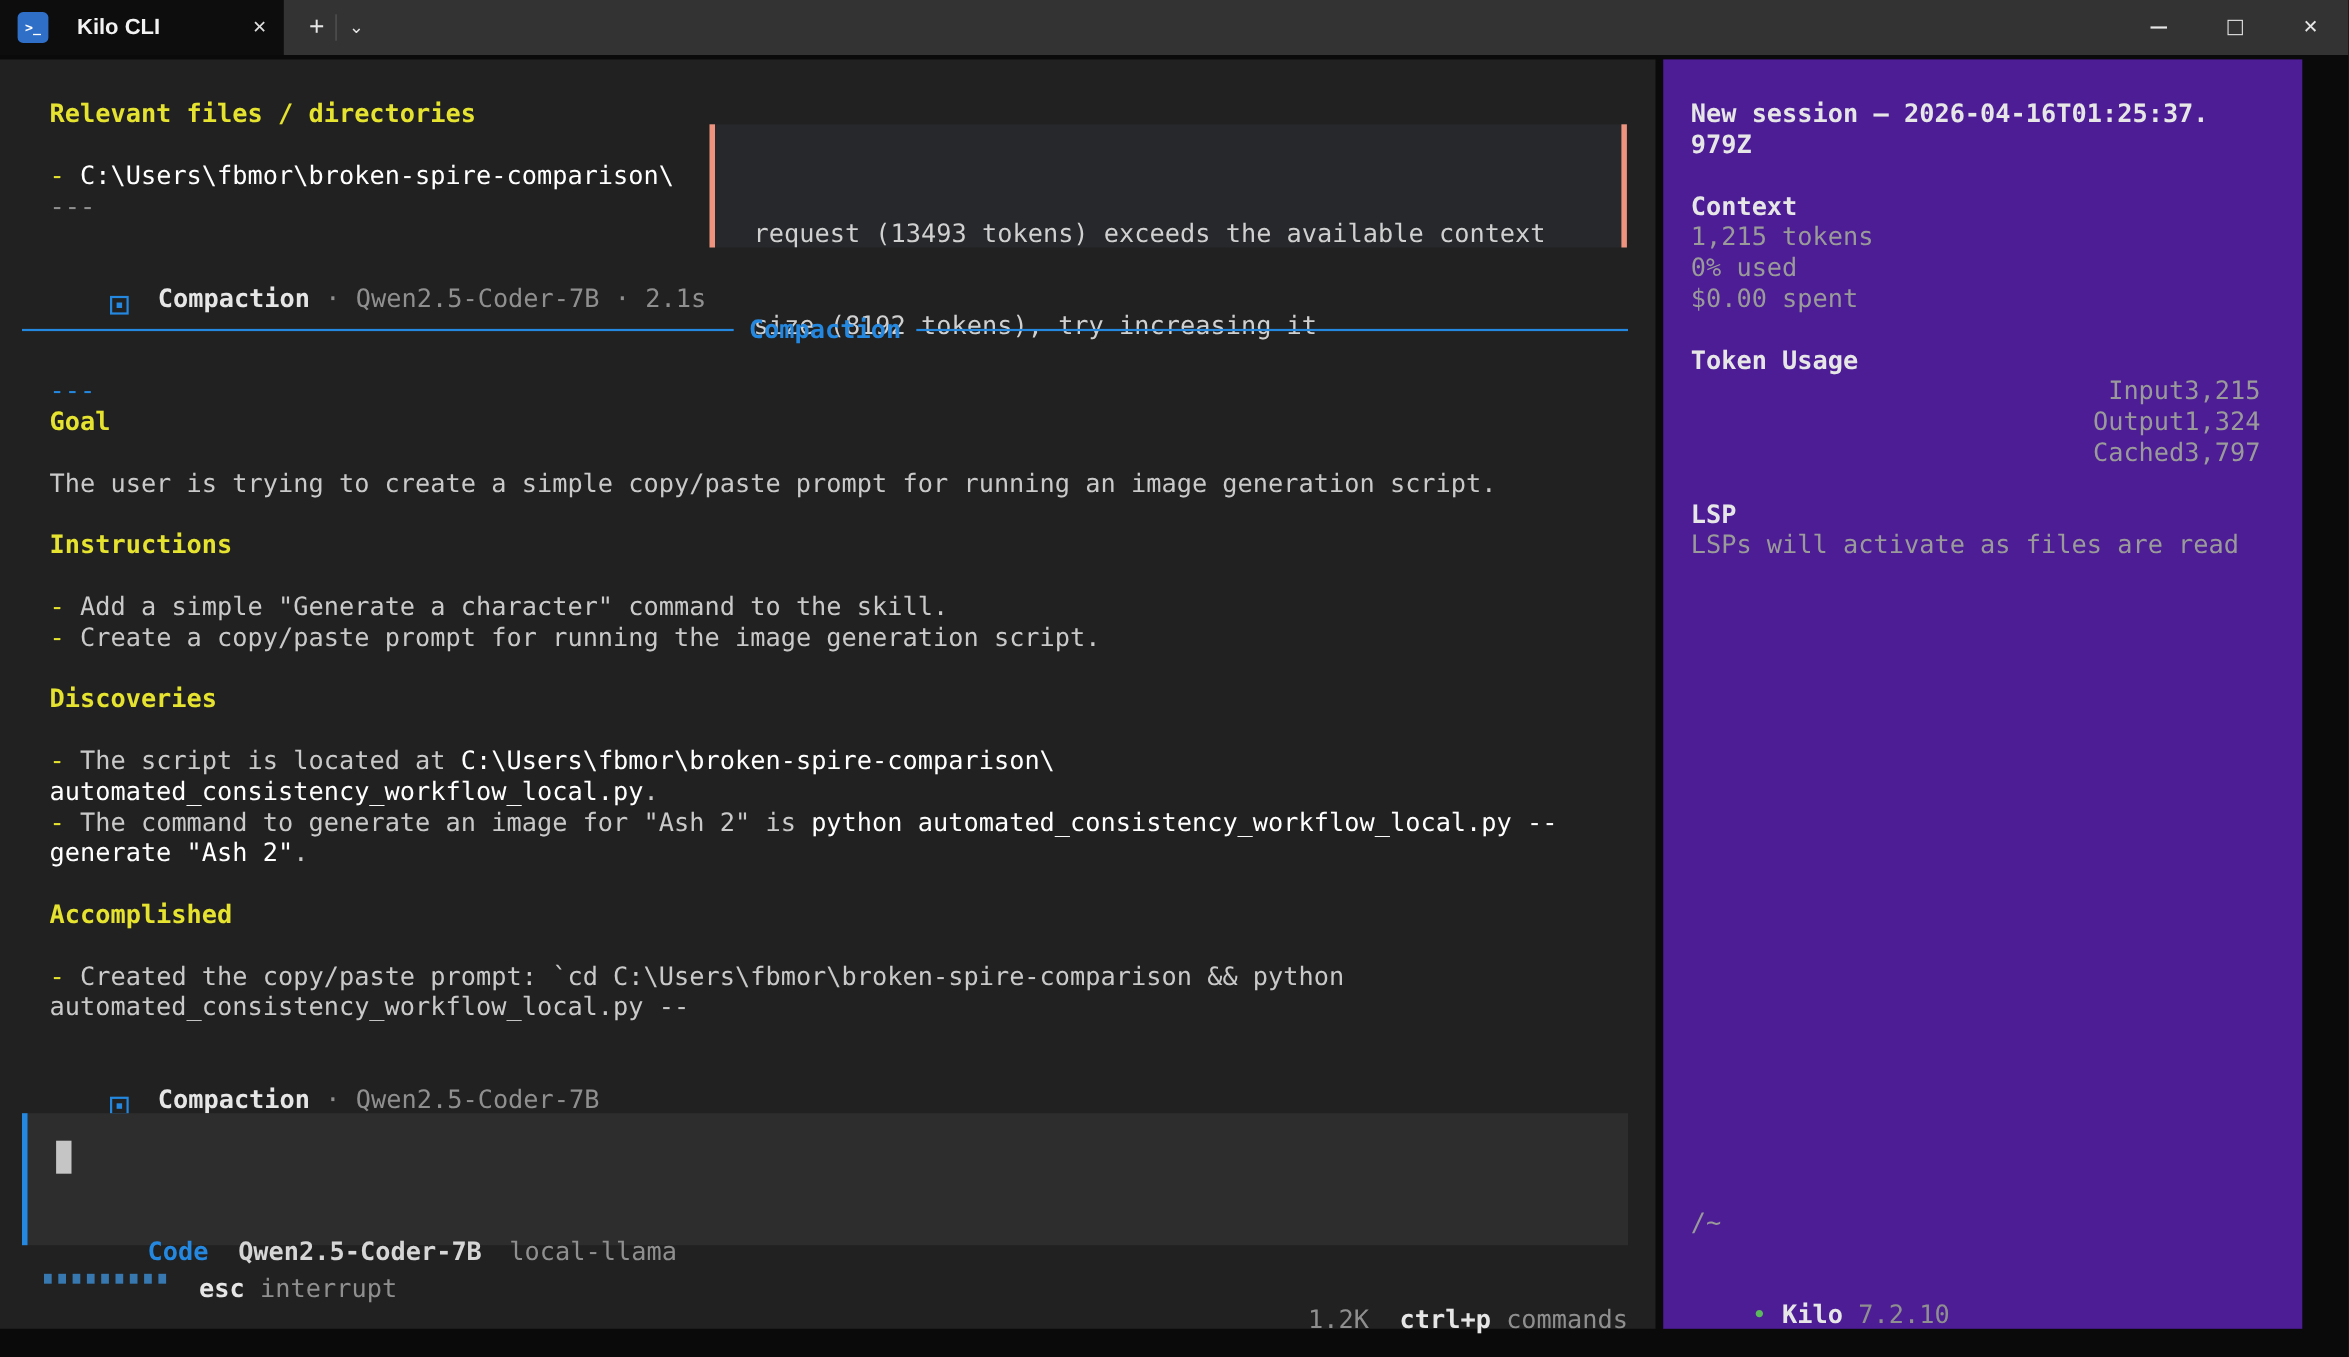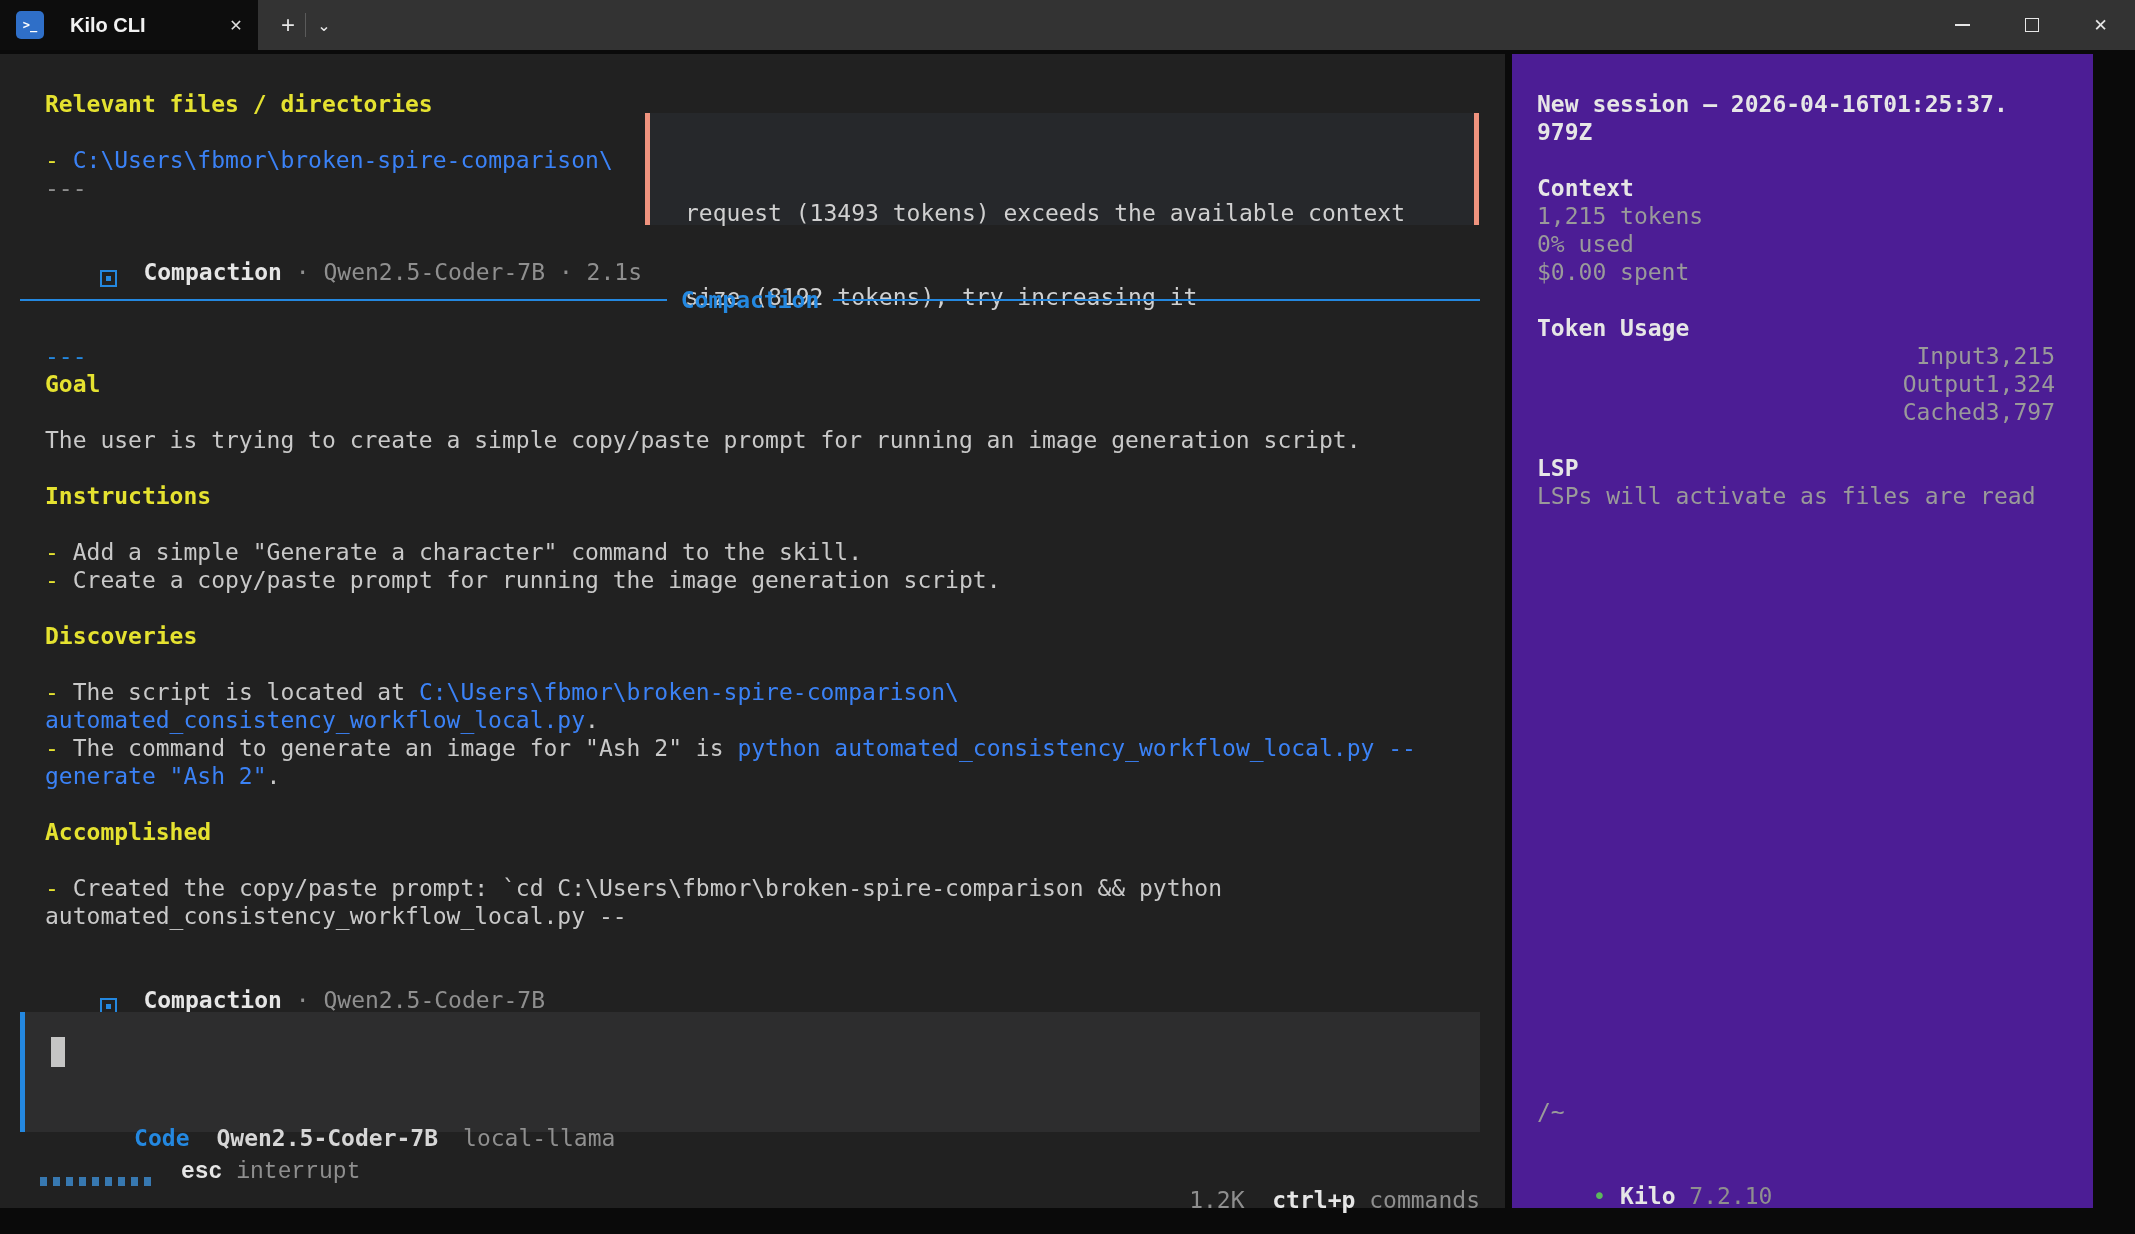--- a/index.html
+++ b/index.html
@@ -36,21 +36,21 @@
 
   
   .main-panel { position:absolute; left:0; top:54px; width:1505px; height:1154px; background:#212121; }
   .side-panel { position:absolute; left:1512px; top:54px; width:581px; height:1154px; background:#4c1d95; }
 
   .r { position:absolute; left:45px; height:28px; line-height:28px; white-space:pre; }
   .s { position:absolute; left:25px; height:28px; line-height:28px; white-space:pre; }
 
   .yellow { color:#e5e230; font-weight:bold; }
   .ydash  { color:#e5e230; }
-  .green  { color:#3b82f6; }
+  .green  { color:#ffffff; }
   .blue   { color:#2488e0; }
   .dim    { color:#8f8f8f; }
   .bright { color:#e6e6e6; font-weight:bold; }
   .body-t { color:#c9c9c9; }
 
   
   .error-box {
     position:absolute; left:645px; top:59px; width:834px; height:112px;
     background:#26282b;
     border-left:5px solid #ef937e; border-right:5px solid #ef937e;
@@ -74,21 +74,21 @@
     position:absolute; left:20px; top:958px; width:1460px; height:120px;
     background:#2d2d2e; border-left:5px solid #2488e0;
   }
   .cursor { position:absolute; left:26px; top:25px; width:14px; height:30px; background:#c5c5c5; }
   .input-footer { position:absolute; left:26px; top:84px; height:28px; line-height:28px; white-space:pre; }
   .mode-label { color:#2488e0; font-weight:bold; margin-right:27px; }
   .model-label { color:#d6d6d6; font-weight:bold; margin-right:25px; }
   .provider-label { color:#8f8f8f; }
 
   
-  .status-left { position:absolute; left:40px; top:1104px; height:28px; line-height:28px; display:flex; align-items:flex-end;font-family:Liberation Mono, monospace; }
+  .status-left { position:absolute; left:40px; top:1104px; height:28px; line-height:28px; display:flex; align-items:flex-start; }
   .dots { display:flex; align-items:center; gap:6px; margin-right:30px; }
   .dot { display:block; width:7px; height:9px; background:#3778b0; }
   .status-right { position:absolute; right:25px; top:1104px; height:28px; line-height:28px; white-space:pre; }
 
   
   .tu-row { width:518px; display:flex; justify-content:flex-end; color:#9a9a9a; }
   .side-val { color:#9a9a9a; }
   .ok-dot { color:#5cb85c; }
 </style>
 </head>

